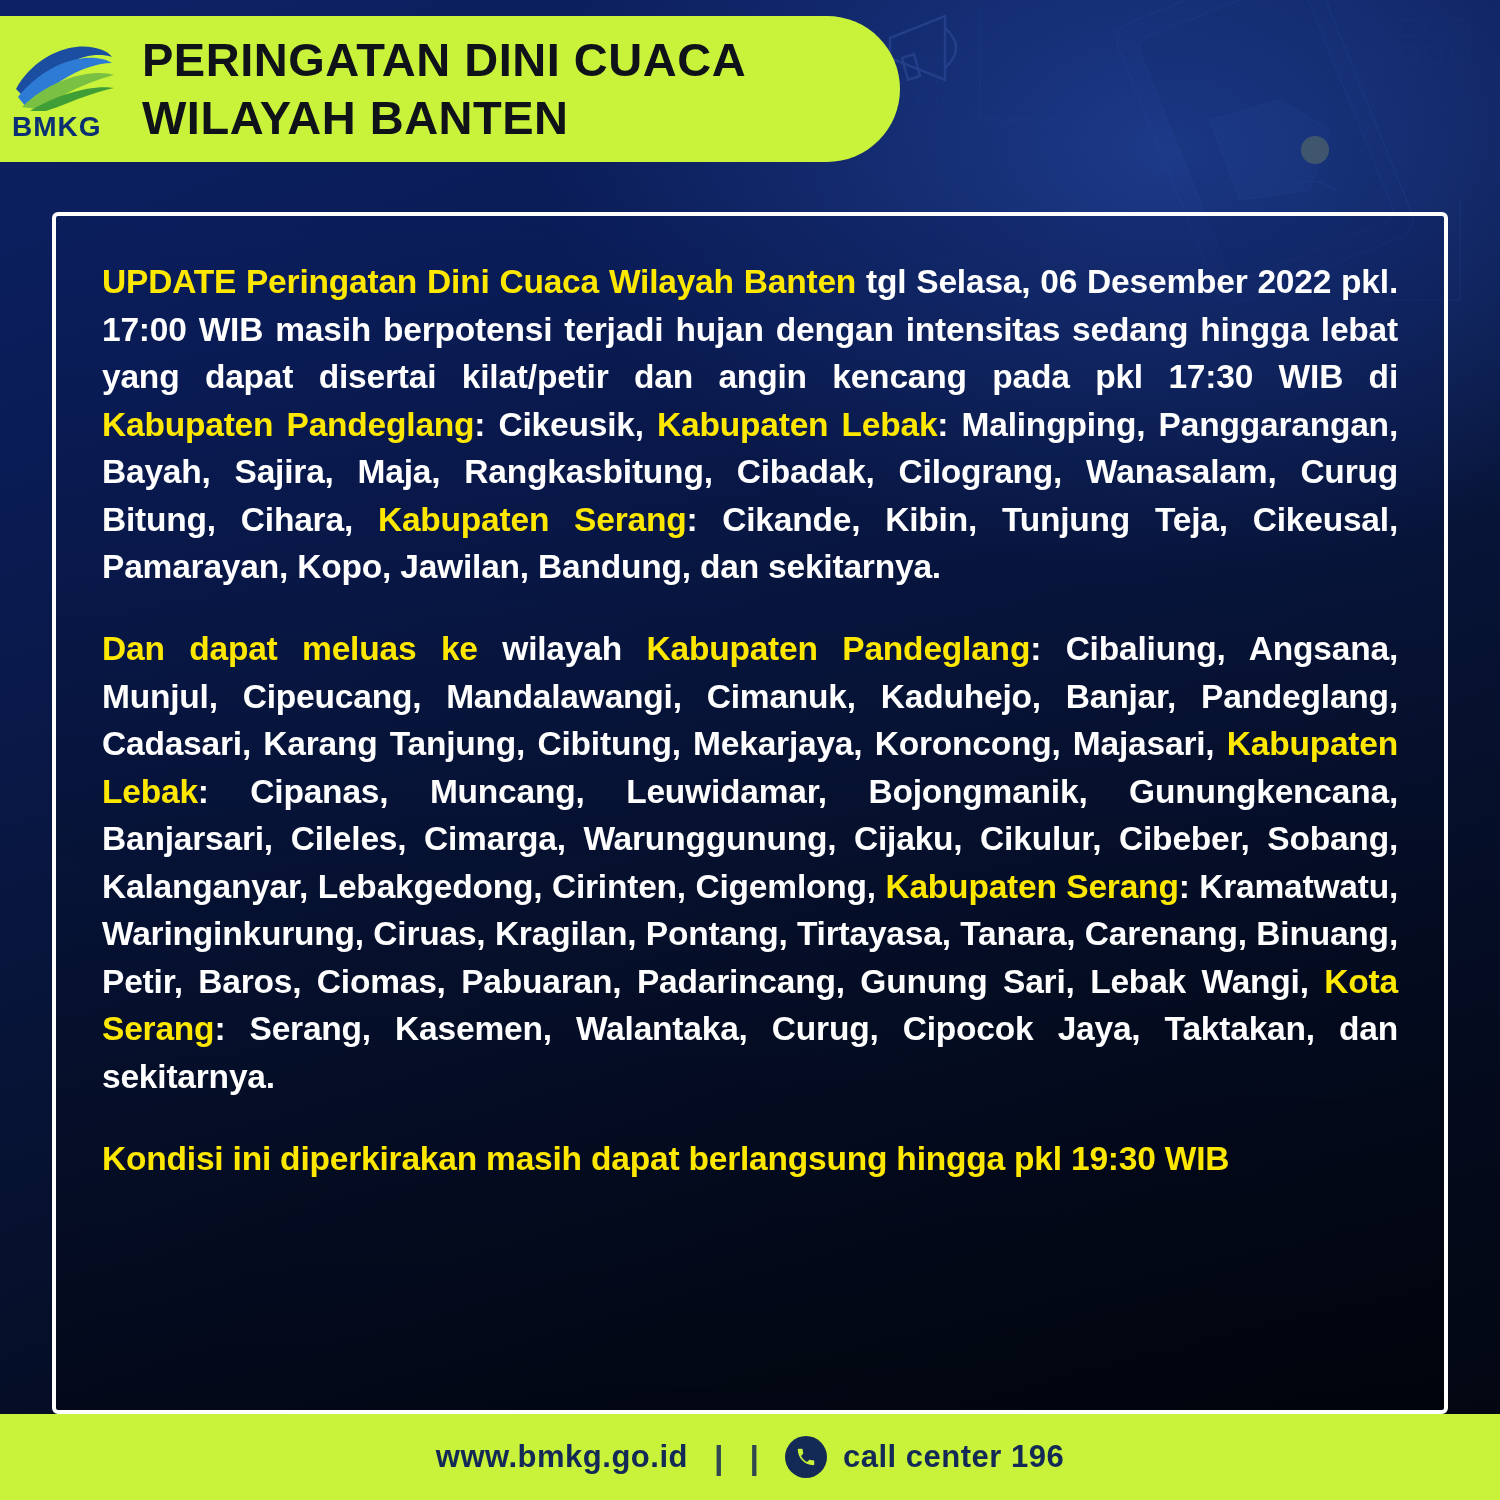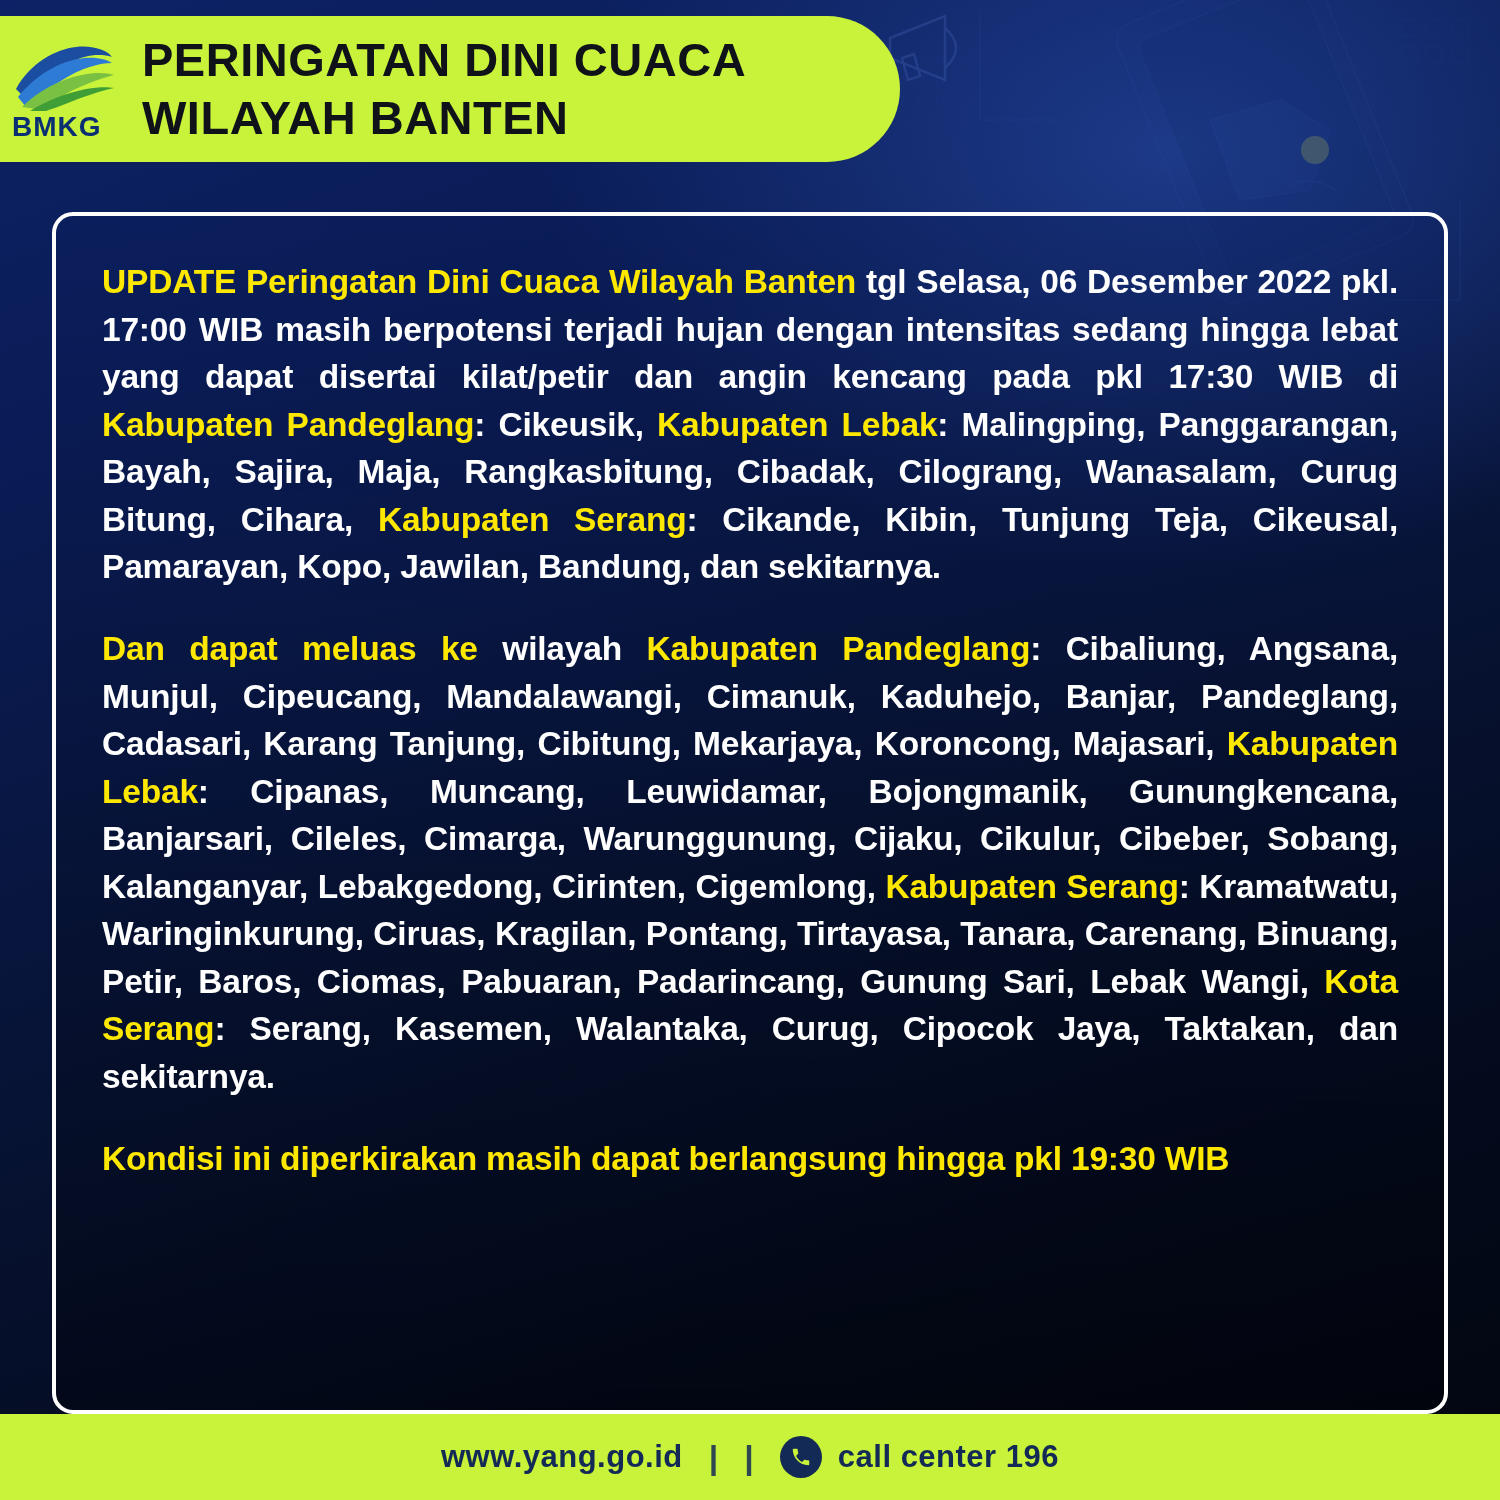--- a/index.html
+++ b/index.html
@@ -93,21 +93,21 @@
   }
 
   
   .card {
     position: absolute;
     left: 52px;
     top: 212px;
     width: 1396px;
     height: 1202px;
     border: 4px solid #ffffff;
-    border-radius: 21px;
+    border-radius: 6px;
     box-sizing: border-box;
     padding: 42px 46px;
     background: linear-gradient(180deg, rgba(12,30,92,0.35) 0%, rgba(4,10,26,0.25) 55%, rgba(0,0,0,0.30) 100%);
   }
   .body-text {
     font-family: "Liberation Sans", sans-serif;
     color: #ffffff;
     font-size: 33.5px;
     line-height: 1.42;
     text-align: justify;
@@ -252,21 +252,21 @@
         <span class="hl">Dan dapat meluas ke</span><span> wilayah </span><span class="hl">Kabupaten Pandeglang</span><span>: Cibaliung, Angsana, Munjul, Cipeucang, Mandalawangi, Cimanuk, Kaduhejo, Banjar, Pandeglang, Cadasari, Karang Tanjung, Cibitung, Mekarjaya, Koroncong, Majasari, </span><span class="hl">Kabupaten Lebak</span><span>: Cipanas, Muncang, Leuwidamar, Bojongmanik, Gunungkencana, Banjarsari, Cileles, Cimarga, Warunggunung, Cijaku, Cikulur, Cibeber, Sobang, Kalanganyar, Lebakgedong, Cirinten, Cigemlong, </span><span class="hl">Kabupaten Serang</span><span>: Kramatwatu, Waringinkurung, Ciruas, Kragilan, Pontang, Tirtayasa, Tanara, Carenang, Binuang, Petir, Baros, Ciomas, Pabuaran, Padarincang, Gunung Sari, Lebak Wangi, </span><span class="hl">Kota Serang</span><span>: Serang, Kasemen, Walantaka, Curug, Cipocok Jaya, Taktakan, dan sekitarnya.</span>
       </p>
 
       <p class="hl">Kondisi ini diperkirakan masih dapat berlangsung hingga pkl 19:30 WIB</p>
 
 
     </div>
   </div>
 
   <div class="footer">
-    <div class="footer-text">www.yang.go.id</div>
+    <div class="footer-text">www.bmkg.go.id</div>
     <div class="sep">|</div>
     <div class="sep">|</div>
     <div class="footer-group">
       <div class="phone-ic">
         <svg width="22" height="22" viewBox="0 0 24 24" fill="currentColor" aria-hidden="true">
             <path d="M6.6 10.8c1.4 2.8 3.8 5.1 6.6 6.6l2.2-2.2c.3-.3.7-.4 1-.2 1.1.4 2.4.6 3.6.6.6 0 1 .4 1 1V20c0 .6-.4 1-1 1C10.8 21 3 13.2 3 3.9c0-.6.4-1 1-1h3.4c.6 0 1 .4 1 1 0 1.3.2 2.5.6 3.6.1.3 0 .7-.2 1l-2.2 2.3z"></path>
           </svg>
       </div>
       <div class="footer-text">call center 196</div>
     </div>

